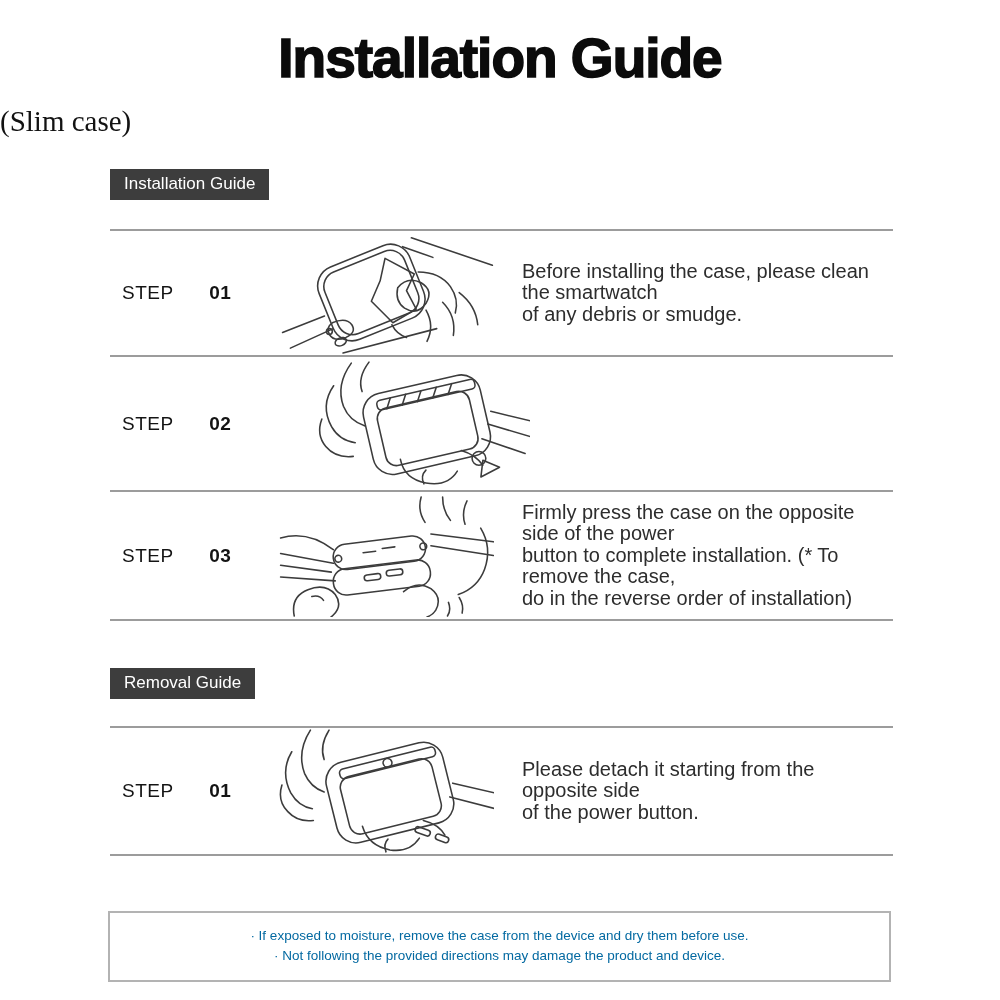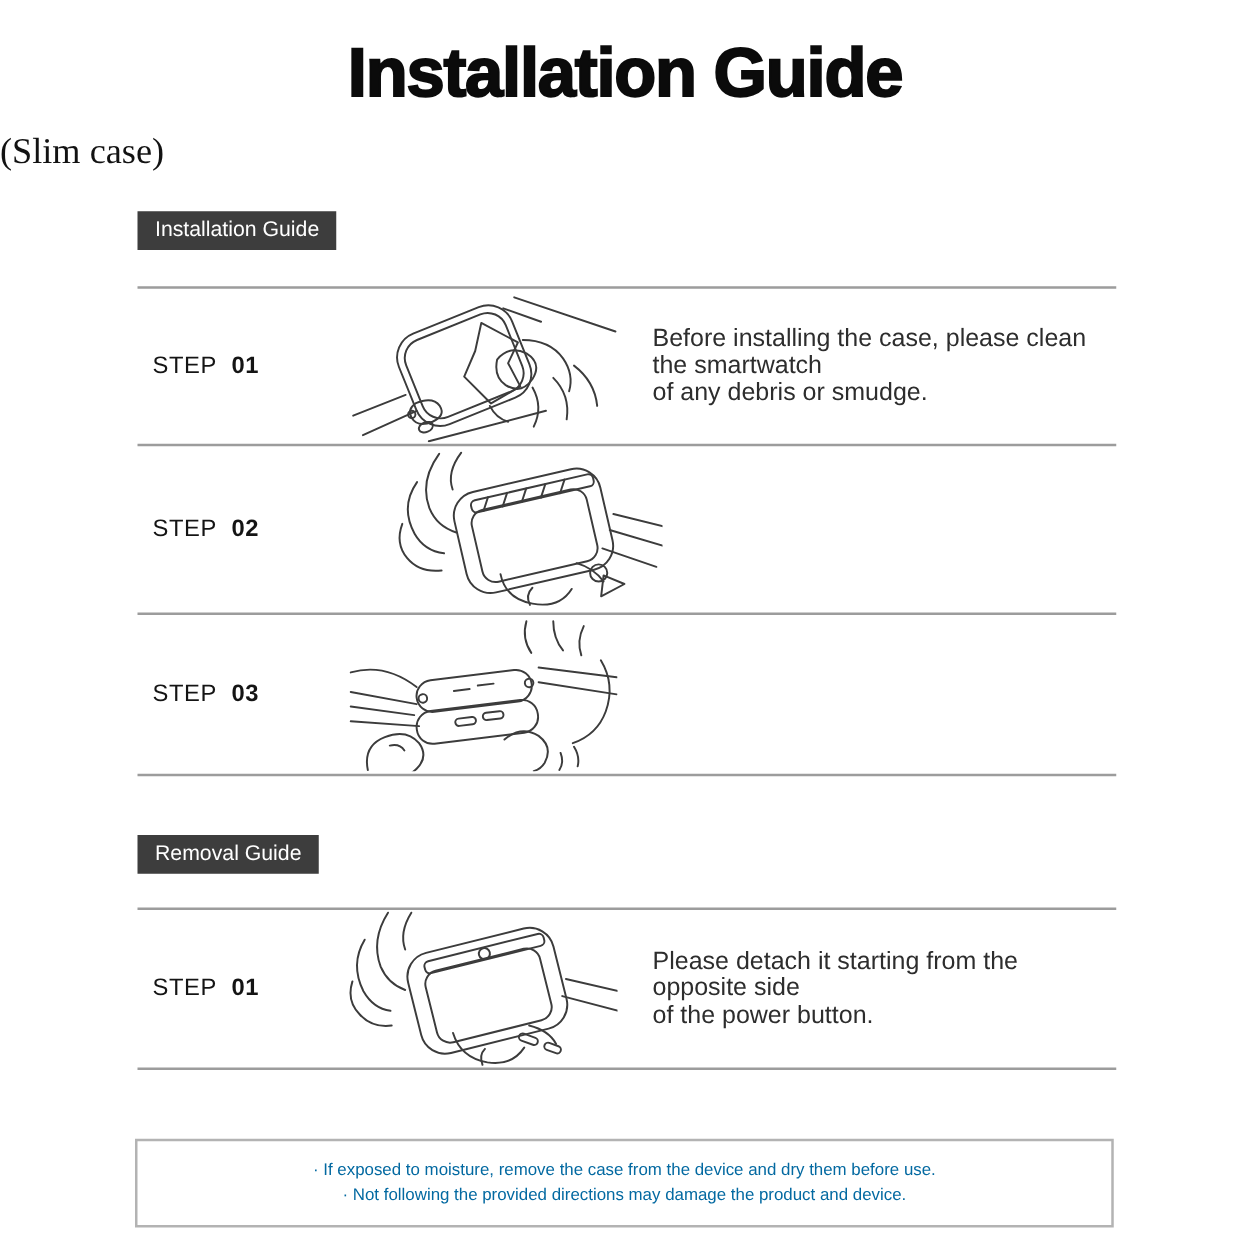--- a/index.html
+++ b/index.html
@@ -24,21 +24,21 @@
   .badge-install{margin-top:31px;}
   .badge-removal{margin-top:47px;}
   .steps{margin-top:29px;border-bottom:2px solid #9c9c9c;}
   .steps-removal{margin-top:27px;}
   .step-row{display:flex;align-items:center;border-top:2px solid #9c9c9c;}
   .h126{height:124px;} .h135{height:133px;gap:36px;} .h129{height:127px;} .h128{height:126px;}
   .step-label{
     width:128px;padding-left:12px;font-size:19px;letter-spacing:.5px;color:#141414;
     flex-shrink:0;white-space:nowrap;
   }
-  .step-num{font-weight:700;}
+  .step-num{font-weight:700;margin-left:24px;}
   .step-figure{
     width:272px;flex-shrink:0;display:flex;justify-content:center;align-items:center;
   }
   .step-desc{
     flex:1;font-size:20px;line-height:21.5px;color:#2d2d2d;white-space:pre-line;
     padding-right:4px;
   }
   .footer-box{
     margin-left:108px;margin-top:55px;width:783px;box-sizing:border-box;
     border:2px solid #b3b3b3;text-align:center;
@@ -148,20 +148,23 @@
             <rect x="86" y="80" width="17" height="6" rx="3" fill="#ffffff"></rect>
             <rect x="109" y="78" width="17" height="6" rx="3" fill="#ffffff"></rect>
           </g>
           <path d="M16,124 q-4,-20 14,-27 q18,-7 28,5 q8,11 -2,21 q-5,5 -12,7" fill="#ffffff"></path>
           <path d="M34,104 q8,-2 12,4"></path>
           <path d="M128,99 q14,-12 28,-3 q12,9 5,22 q-3,5 -9,7" fill="#ffffff"></path>
           <path d="M174,110 q3,8 -1,14"></path>
           <path d="M185,105 q5,8 3,16"></path>
         </svg>
       </div>
+      <div class="step-desc">Firmly press the case on the opposite side of the power
+button to complete installation. (* To remove the case,
+do in the reverse order of installation)</div>
     </div>
 
   </div>
 </div>
 
 <div class="content">
   <div class="badge badge-removal">Removal Guide</div>
 
   <div class="steps steps-removal">
 

